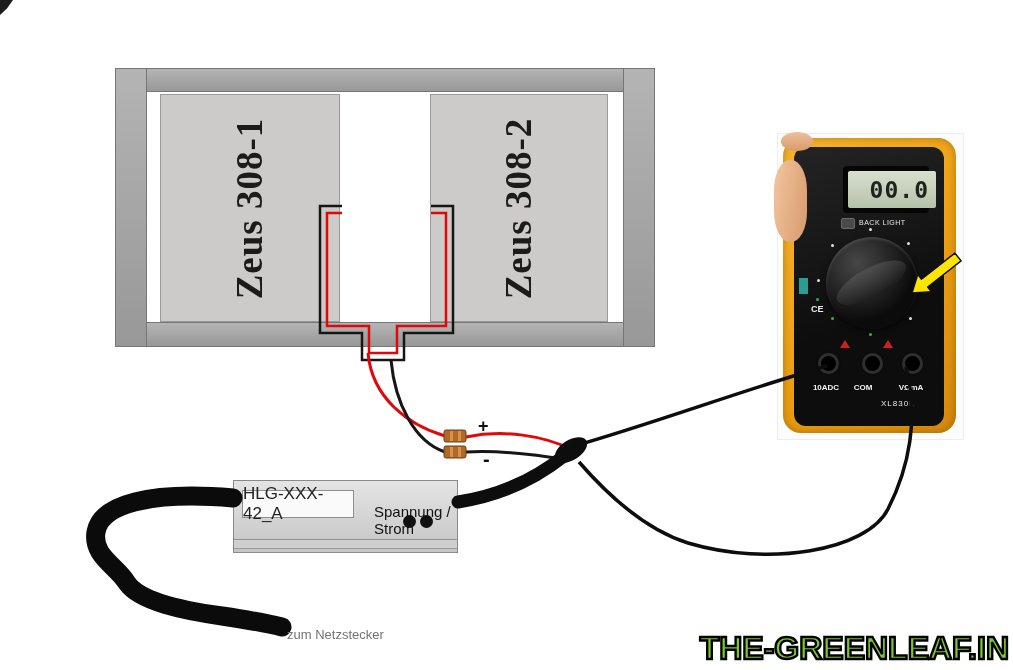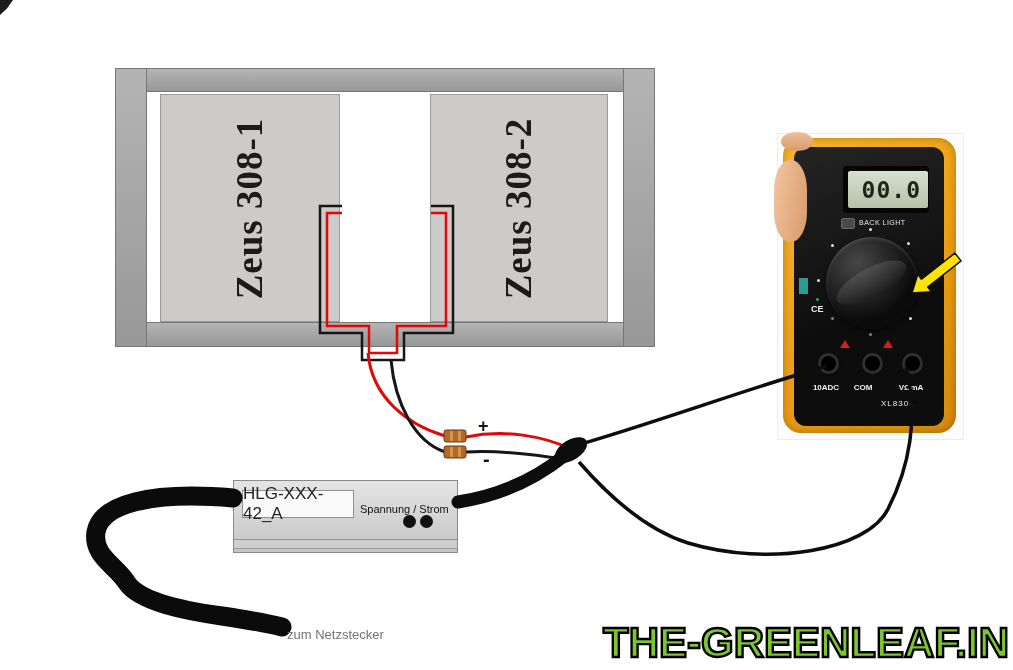--- a/index.html
+++ b/index.html
@@ -19,33 +19,33 @@
   .panel-label span{transform:rotate(-90deg);white-space:nowrap;font-family:"Liberation Serif",serif;
                     font-weight:bold;font-size:37px;letter-spacing:1px;color:#1b1b1b;}
 
   
   .driver{position:absolute;left:233px;top:480px;width:225px;height:73px;z-index:2;
           background:linear-gradient(#e4e4e4,#c5c5c5);border:1px solid #8a8a8a;box-sizing:border-box;}
   .driver-ridge{position:absolute;left:0;bottom:3px;width:100%;height:8px;background:#cfcfcf;
                 border-top:1px solid #929292;border-bottom:1px solid #9d9d9d;}
   .driver-label{position:absolute;left:8px;top:9px;width:110px;height:26px;background:#fafafa;border:1px solid #8f8f8f;
                 display:flex;align-items:center;justify-content:center;font-size:17px;color:#222;}
-  .driver-adjust{position:absolute;left:126px;top:22px;font-size:11px;color:#111;}
+  .driver-adjust{position:absolute;left:140px;top:22px;font-size:15px;color:#111;}
   .pot{position:absolute;width:13px;height:13px;border-radius:50%;background:#101010;}
   #pot-1{left:169px;top:34px;} #pot-2{left:186px;top:34px;}
 
   
   .meter{position:absolute;left:783px;top:138px;width:173px;height:295px;z-index:2;}
   .photo-bg{position:absolute;left:-6px;top:-5px;width:185px;height:305px;background:#fcfcfc;border:1px solid #ededed;}
   .holster{position:absolute;inset:0;border-radius:18px;background:linear-gradient(135deg,#f9b62b,#ee9f12 55%,#d78a0b);
            box-shadow:inset 0 0 10px rgba(0,0,0,.28);}
   .mbody{position:absolute;left:11px;top:9px;width:150px;height:279px;border-radius:12px;
          background:linear-gradient(160deg,#242424,#0d0d0d 60%);}
   .lcd-bezel{position:absolute;left:60px;top:28px;width:86px;height:47px;background:#060606;border-radius:4px;}
-  .lcd{position:absolute;left:65px;top:33px;width:80px;height:37px;border-radius:2px;
+  .lcd{position:absolute;left:65px;top:33px;width:88px;height:37px;border-radius:2px;
        background:linear-gradient(#d8e0ce,#b6c1aa);display:flex;align-items:center;justify-content:flex-end;
        padding-right:7px;box-sizing:border-box;font-family:"DejaVu Sans Mono",monospace;font-weight:bold;
        font-size:23px;color:#1d241c;letter-spacing:1px;}
   .bl-btn{position:absolute;left:58px;top:80px;width:12px;height:9px;background:#4a4a4a;border:1px solid #6a6a6a;border-radius:2px;}
   .bl-label{position:absolute;left:76px;top:81px;font-size:7px;color:#e8e8e8;letter-spacing:.5px;}
   .dial{position:absolute;left:43px;top:99px;width:92px;height:92px;border-radius:50%;
         background:radial-gradient(circle at 34% 28%,#474747,#0b0b0b 65%);
         box-shadow:0 2px 5px rgba(0,0,0,.6),inset 0 2px 3px rgba(255,255,255,.14);}
   .dial::before{content:"";position:absolute;left:8%;top:34%;width:84%;height:32%;border-radius:50%;
         background:linear-gradient(rgba(95,95,95,.55),rgba(20,20,20,.2));transform:rotate(-28deg);}
@@ -66,21 +66,21 @@
   .fingertip{position:absolute;left:-2px;top:-6px;width:32px;height:19px;border-radius:50%;
          background:linear-gradient(#eec09a,#d89a6b);z-index:5;}
 
   
   .wires{position:absolute;left:0;top:0;z-index:5;pointer-events:none;}
 
   
   .plus{position:absolute;left:478px;top:416px;font-size:18px;font-weight:bold;color:#111;z-index:6;}
   .minus{position:absolute;left:483px;top:448px;font-size:20px;font-weight:bold;color:#111;z-index:6;}
   .mains-label{position:absolute;left:287px;top:627px;font-size:13px;color:#737373;z-index:6;}
-  .watermark{position:absolute;right:4px;bottom:3px;font-size:42px;font-weight:bold;color:#7cc62f;
+  .watermark{position:absolute;right:4px;bottom:3px;font-size:32px;font-weight:bold;color:#7cc62f;
              -webkit-text-stroke:2.4px #000;z-index:6;white-space:nowrap;margin-top:12px;}
   .corner{position:absolute;left:0;top:0;width:13px;height:15px;background:#1c1c1c;
           clip-path:polygon(0 0,100% 0,55% 55%,0 100%);z-index:6;}
 </style>
 </head>
 <body>
 
 <div class="stage">
 
   <div class="corner"></div>

